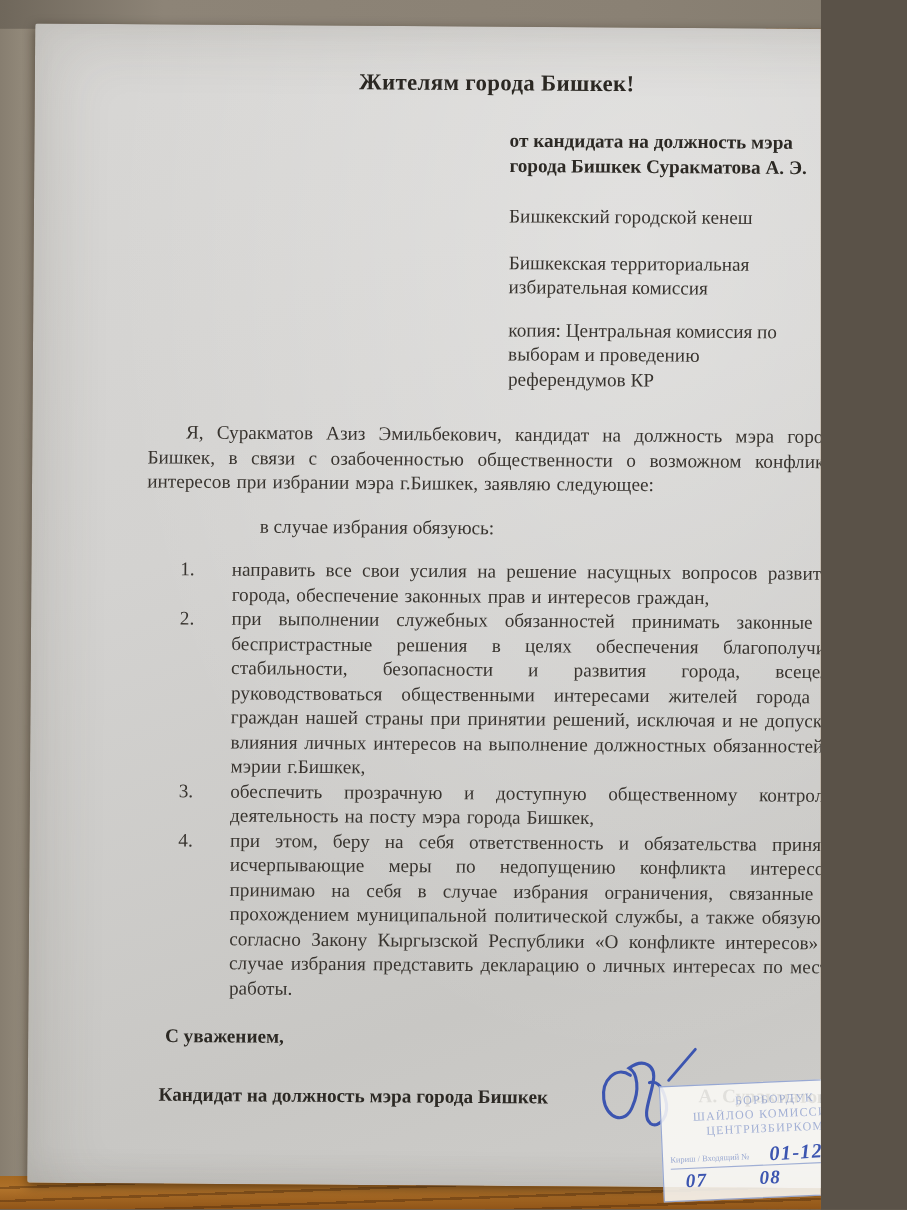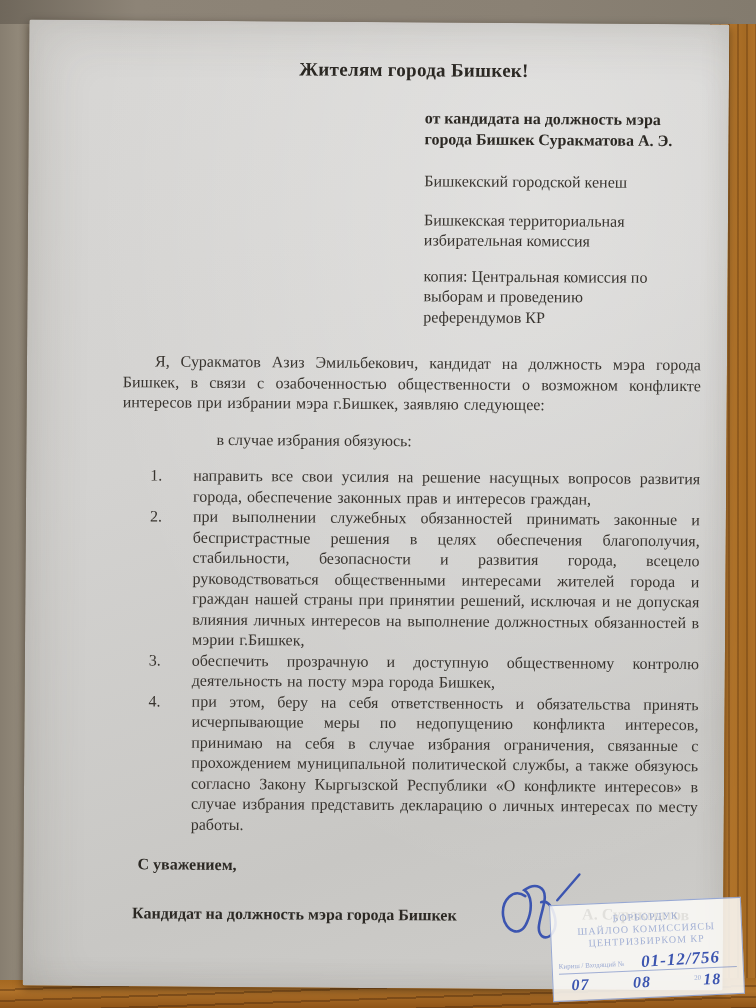--- a/index.html
+++ b/index.html
@@ -1,17 +1,17 @@
 <!DOCTYPE html>
 <html lang="ru"><head>
 <meta charset="utf-8">
 <style>
   html,body{margin:0;padding:0;background:#5a5248;}
   .scene{
-    position:relative;width:756px;height:1008px;overflow:hidden;
+    position:relative;width:684px;height:1008px;overflow:hidden;
     font-family:"Liberation Serif","DejaVu Serif",serif;
     background:#8c8376;
   }
   
   .bg-top{position:absolute;left:0;top:0;width:756px;height:26px;
     background:linear-gradient(90deg,#6f675b,#8d8477 18%,#8a8174 70%,#837b6e);}
   .bg-left{position:absolute;left:0;top:24px;width:30px;height:956px;
     background:linear-gradient(90deg,#877e70,#918879 60%,#8b8172);
     border-right:4px solid #a9762f;}
   .bg-wood-right{position:absolute;right:0;top:24px;width:46px;height:984px;

